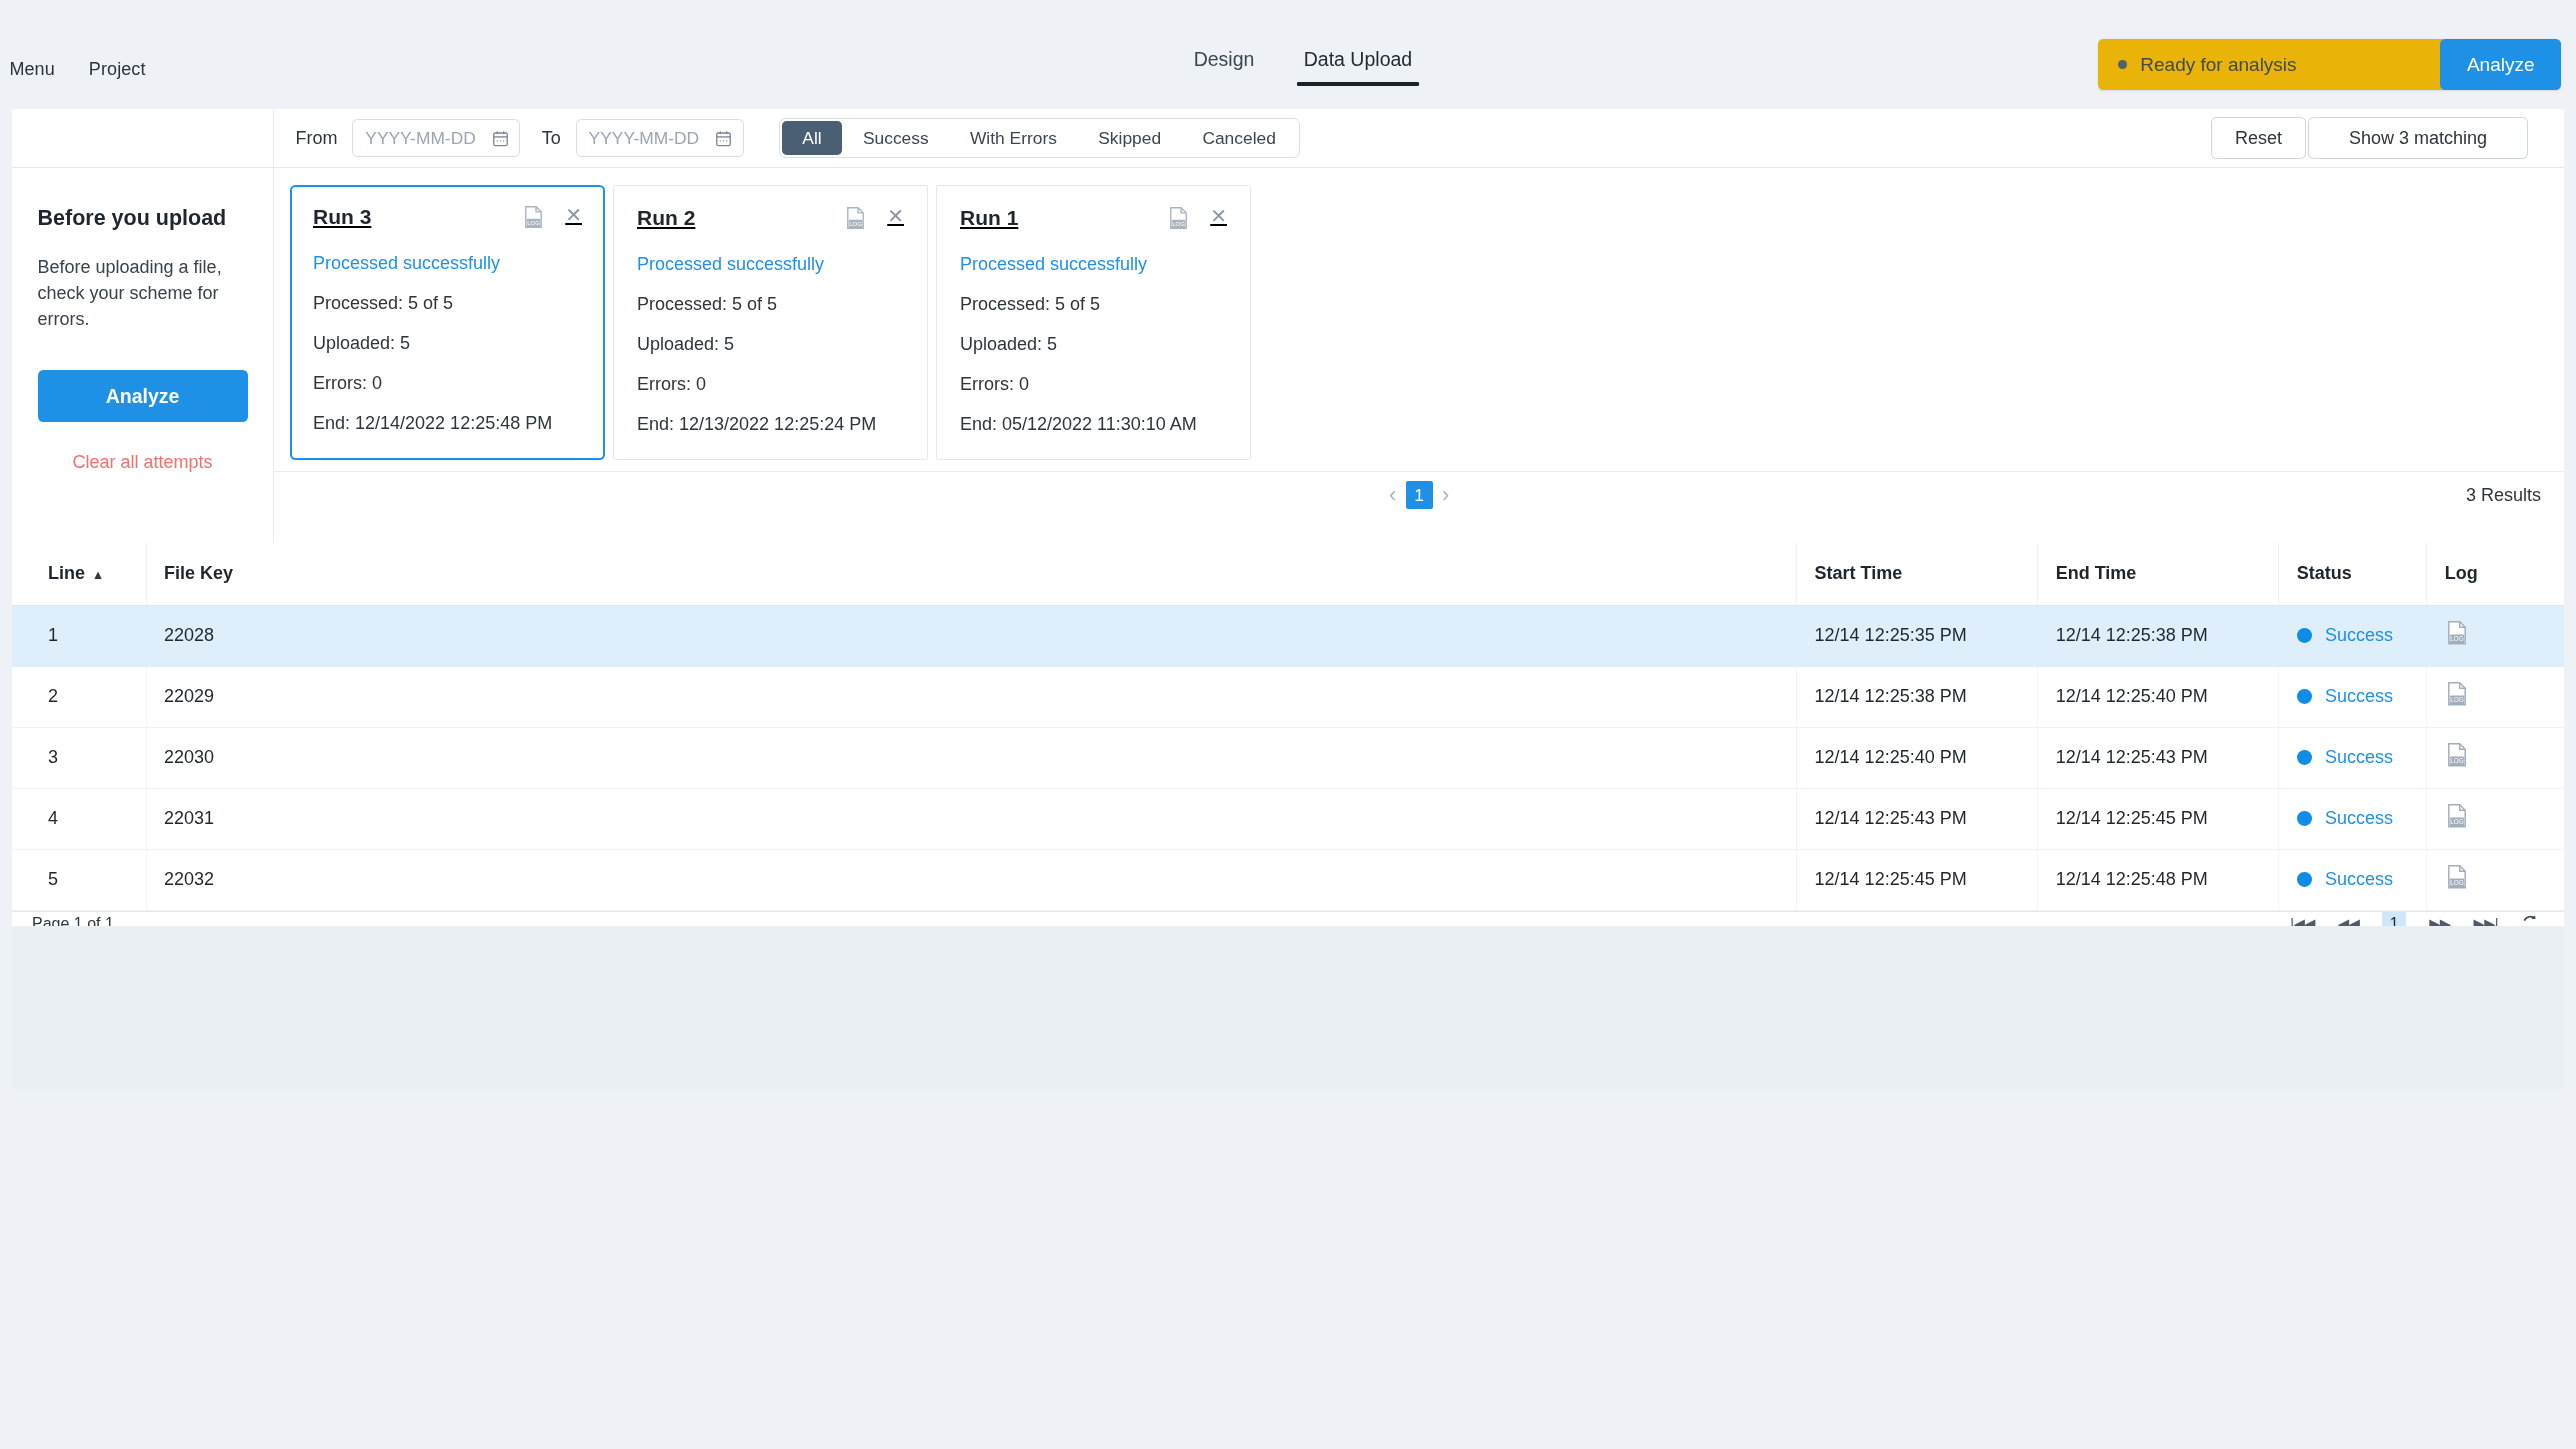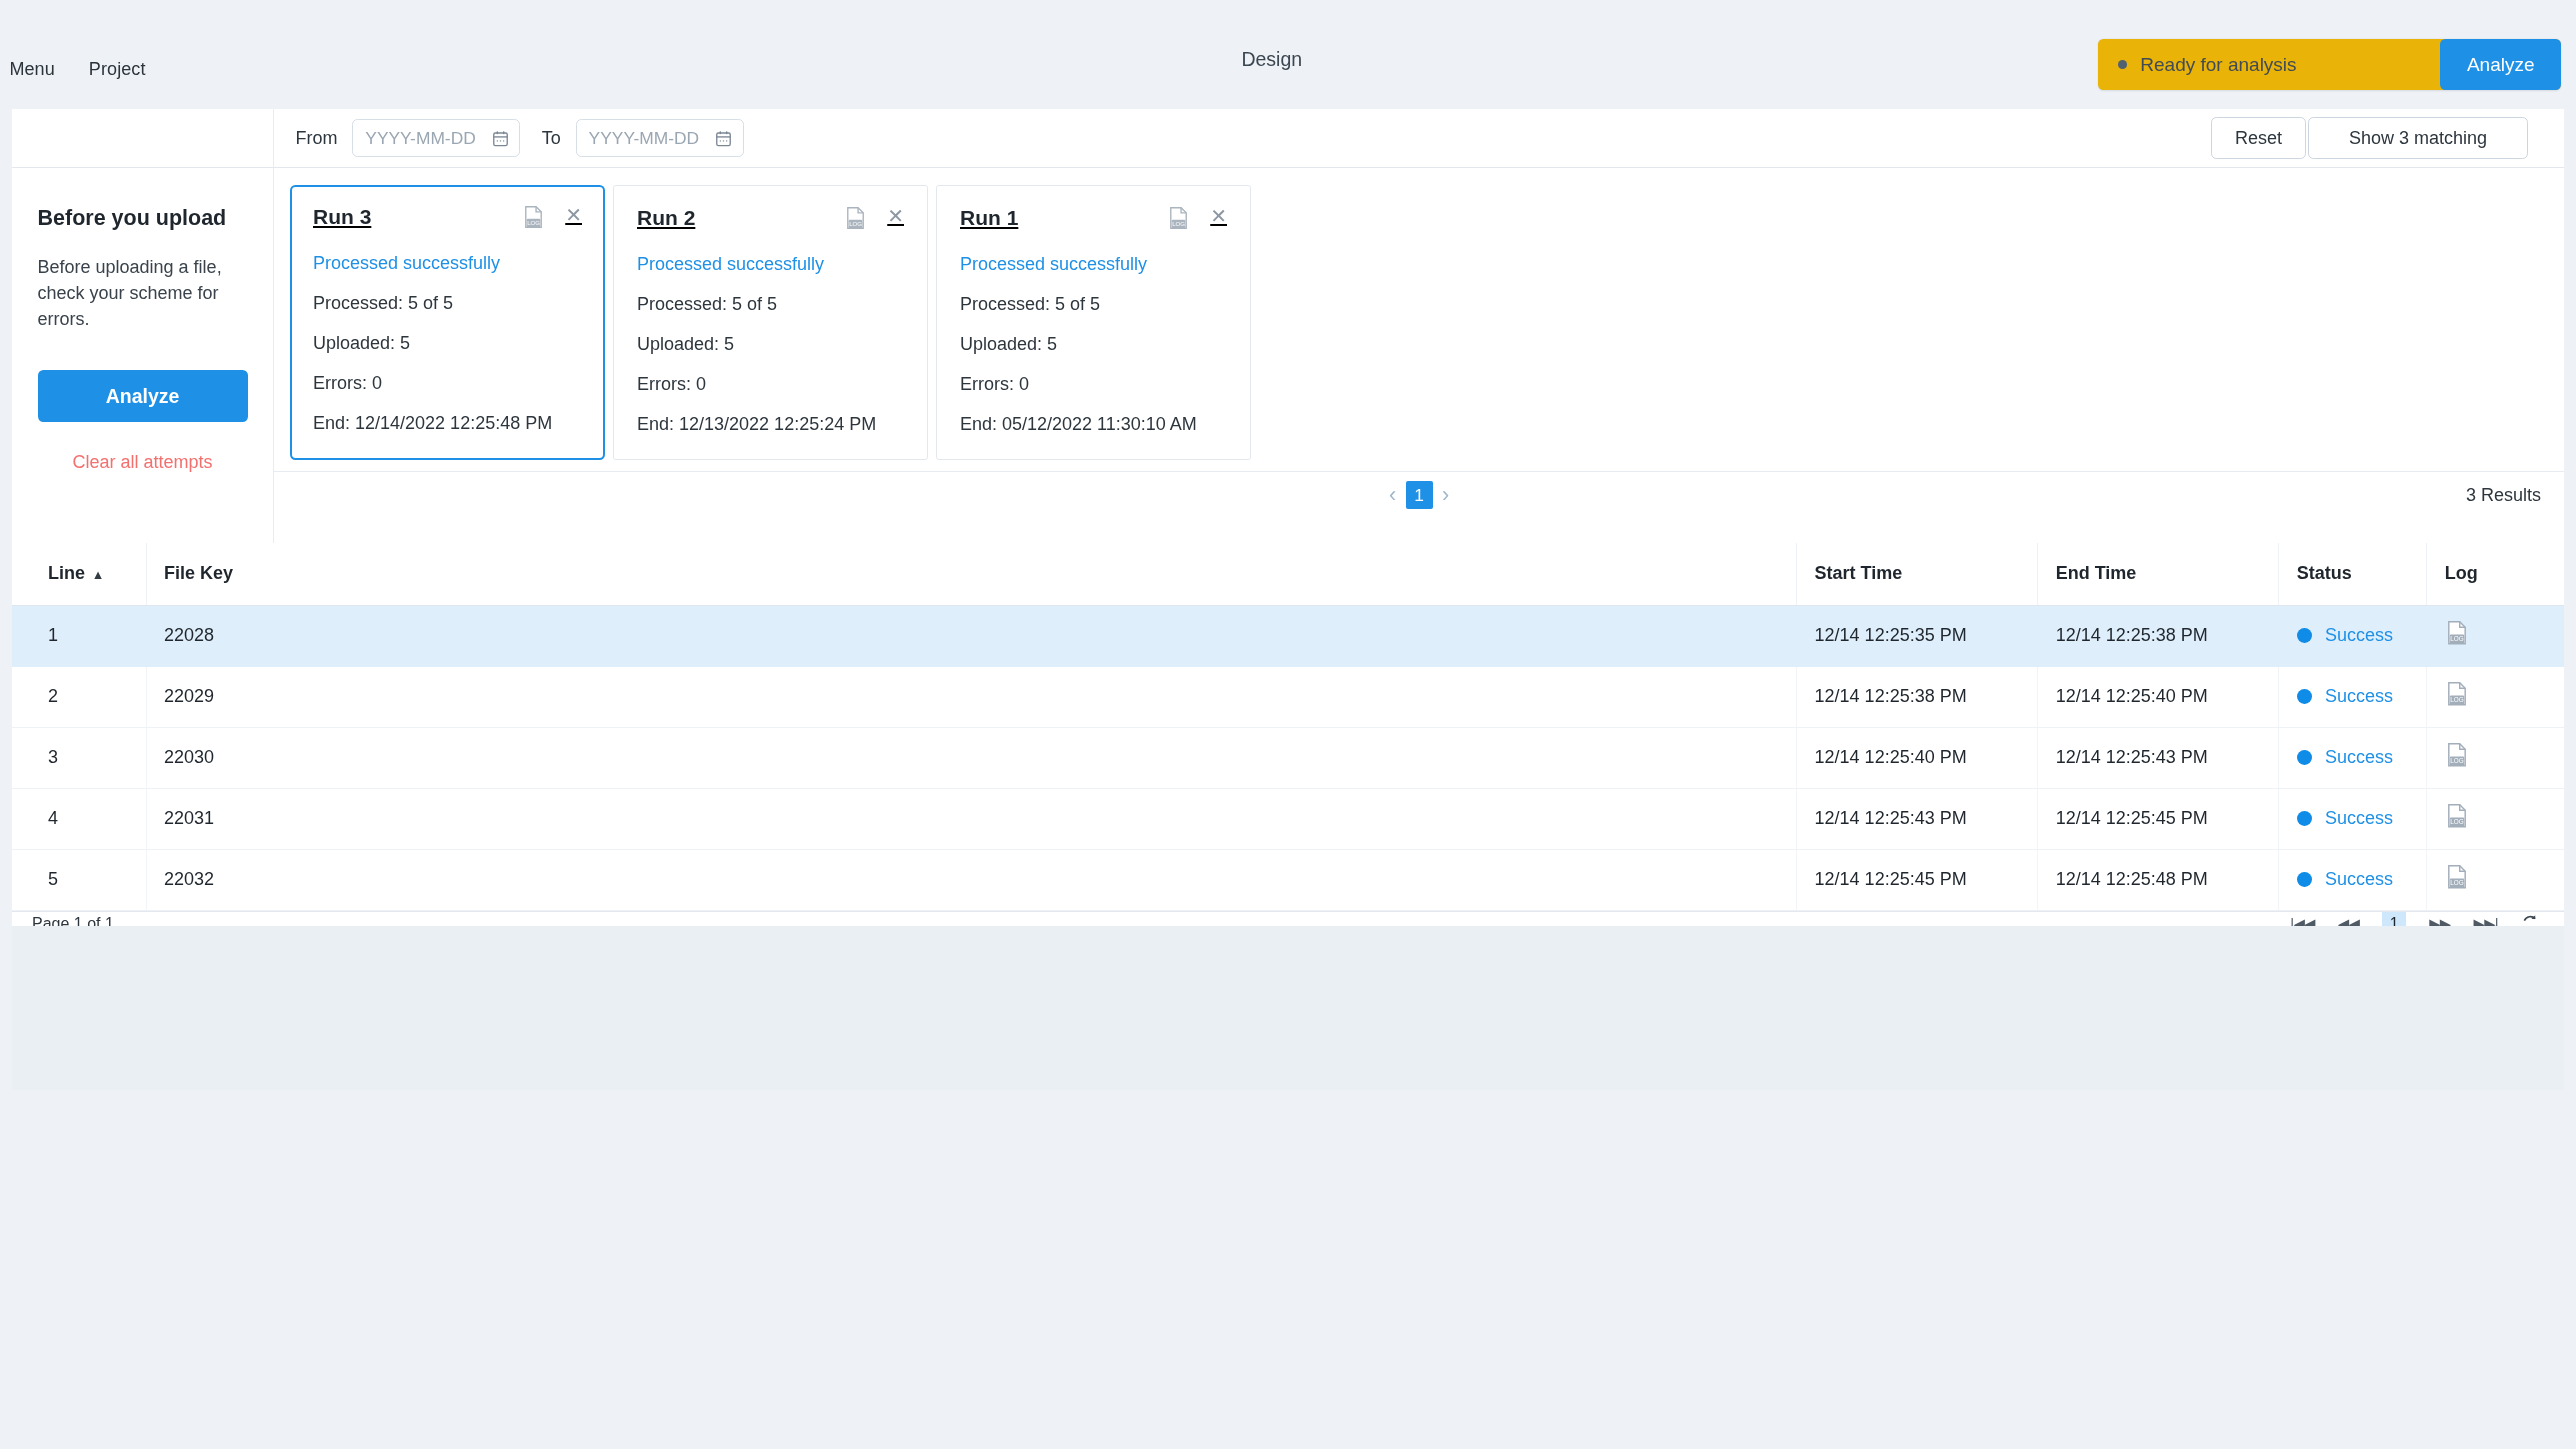--- a/index.html
+++ b/index.html
@@ -18,21 +18,21 @@
   }
   .topbar-rounded {
     position: absolute; left: 12px; top: 0; width: 2552px; height: 109px;
     background: #eef2f6; border-top-left-radius: 23px; border-top-right-radius: 23px;
   }
   .topnav { position: absolute; left: 9.4px; top: 59px; display: flex; gap: 34px; }
   .topnav span {
     font-size: 18px; color: #2b333b; letter-spacing: 0.1px;
   }
   .tabs {
-    position: absolute; left: 1187px; top: 44px; display: flex; gap: 36px; align-items: flex-end; flex-direction: column;
+    position: absolute; left: 1187px; top: 44px; display: flex; gap: 36px; align-items: flex-end;
   }
   .tab {
     font-size: 19.5px; color: #3c4650; padding: 4px 6.7px 14.8px 6.7px; position: relative;
   }
   .tab.active { color: #222b33; }
   .tab.active::after {
     content: ""; position: absolute; left: 0; right: 0; bottom: 0;
     height: 4px; background: #1b2228; border-radius: 1.3px;
   }
   .status-pill {
@@ -241,20 +241,27 @@
         <rect x="3.5" y="5" width="17" height="16" rx="2"></rect>
         <line x1="3.5" y1="10" x2="20.5" y2="10"></line>
         <line x1="8" y1="3" x2="8" y2="6.5"></line>
         <line x1="16" y1="3" x2="16" y2="6.5"></line>
         <circle cx="8" cy="15" r="0.9" fill="#7b8794" stroke="none"></circle>
         <circle cx="12" cy="15" r="0.9" fill="#7b8794" stroke="none"></circle>
         <circle cx="16" cy="15" r="0.9" fill="#7b8794" stroke="none"></circle>
       </svg>
     </div>
 
+    <div class="seg">
+      <div class="seg-item active">All</div>
+      <div class="seg-item">Success</div>
+      <div class="seg-item">With Errors</div>
+      <div class="seg-item">Skipped</div>
+      <div class="seg-item">Canceled</div>
+    </div>
 
     <div class="fb-right">
       <button class="btn-outline">Reset</button>
       <button class="btn-outline wide">Show 3 matching</button>
     </div>
   </div>
 
   <div class="body-wrap">
 
     <div class="sidebar">

